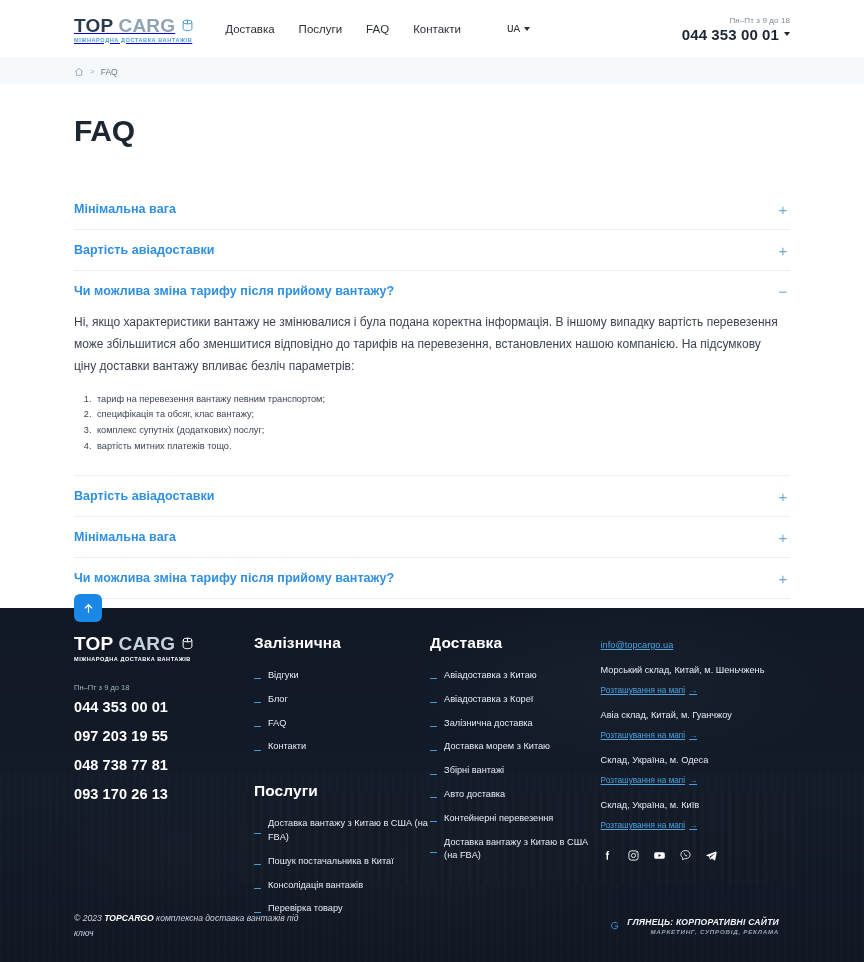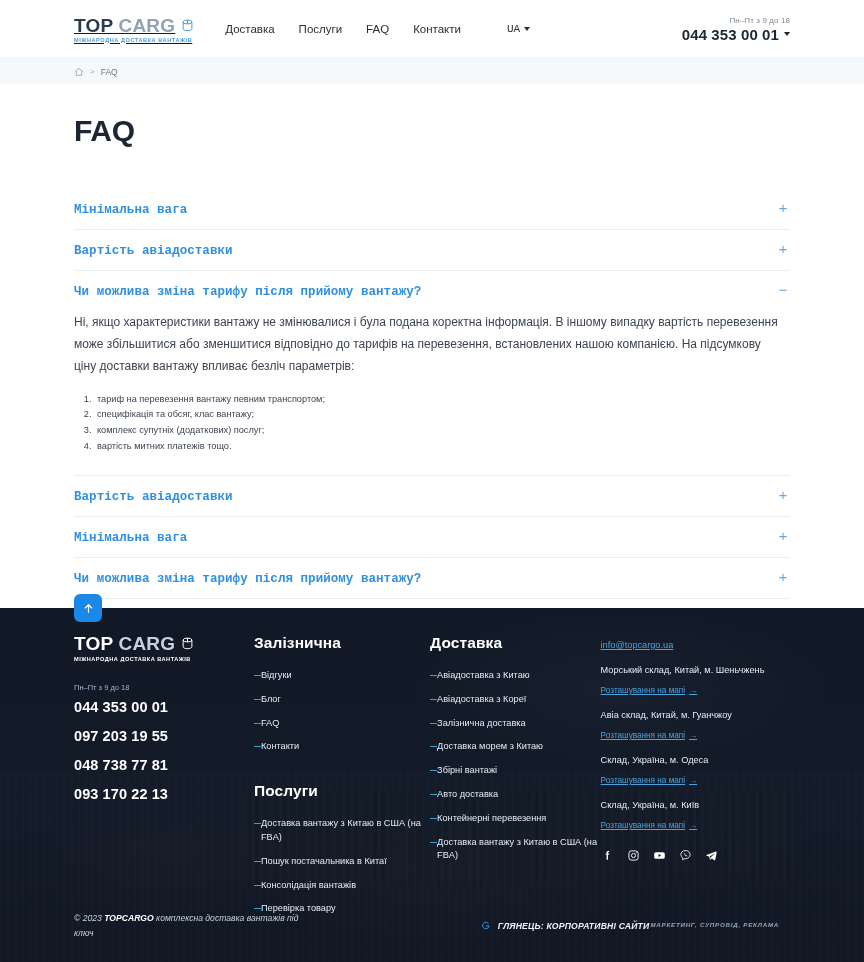--- a/index.html
+++ b/index.html
@@ -69,22 +69,22 @@
   
   .main { padding: 0 74px; background: #fff; }
   .page-title {
     font-size: 30px; font-weight: 700; color: #1d2733;
     margin: 30px 0 0 0; letter-spacing: -.3px;
   }
 
   .accordion { margin-top: 41px; }
   .acc-item { border-bottom: 1px solid #eaeff4; }
   .acc-head {
-    display: flex; align-items: flex-end; justify-content: space-between;
-    padding: 13px 0 12px 0; cursor: pointer; font-family: Liberation Mono, monospace;
+    display: flex; align-items: flex-start; justify-content: space-between;
+    padding: 13px 0 12px 0; cursor: pointer;
   }
   .acc-title {
     font-size: 12.5px; font-weight: 700; color: #2f8fe0; letter-spacing: .05px;
   }
   .acc-sign {
     font-size: 15px; color: #6fa8d8; font-weight: 300; line-height: 1;
     width: 14px; text-align: center; user-select: none;
   }
   .acc-body { padding: 0 0 20px 0; }
   .acc-body p {
@@ -152,21 +152,21 @@
     font-size: 14.5px; font-weight: 700; color: #fff; margin-top: 7px;
     text-decoration: none; display: block; letter-spacing: .1px;
   }
   .f-phone + .f-phone { margin-top: 13px; }
 
   .f-head {
     font-size: 15.5px; font-weight: 700; color: #fff; margin-bottom: 17px;
     letter-spacing: .1px;
   }
   .f-list { list-style: none; }
-  .f-list li { display: flex; margin-bottom: 10px; align-items: flex-start; }
+  .f-list li { display: flex; gap: 7px; margin-bottom: 10px; align-items: center; }
   .f-dash {
     width: 7px; height: 1px; background: #3f9ad9; margin-top: 6px; flex: none;
   }
   .f-list a {
     font-size: 9.2px; color: #e4ecf4; text-decoration: none; line-height: 1.5;
   }
   .f-head-2 { margin-top: 28px; }
 
   .f-mail {
     font-size: 9.2px; color: #4aa3e0; text-decoration: underline;
@@ -185,21 +185,21 @@
 
   .footer-bottom {
     position: absolute; left: 0; right: 11px; bottom: 0; height: 72px;
     padding: 0 74px; display: flex; align-items: center;
     justify-content: space-between;
     font-style: italic;
   }
   .copy { font-size: 8.6px; color: #c7d3df; line-height: 1.75; max-width: 230px; }
   .copy b { color: #fff; font-weight: 700; }
   .agency { display: flex; align-items: center; gap: 6px; text-decoration: none; }
-  .agency-txt { display: flex; flex-direction: row; gap: 1px; }
+  .agency-txt { display: flex; flex-direction: column; gap: 1px; align-items: flex-end; }
   .agency-1 { font-size: 8.6px; font-weight: 700; color: #eef3f8; letter-spacing: .2px; }
   .agency-2 { font-size: 6.2px; font-weight: 700; color: #93a6ba; letter-spacing: .75px; text-align: right; }
 </style>
 </head>
 <body>
 
 <header class="header">
 
   <a class="logo-block" href="#">
     <span class="logo-row">
@@ -349,21 +349,21 @@
             </svg>
           </span>
         </span>
         <span class="f-logo-sub" style="display:block">МІЖНАРОДНА   ДОСТАВКА ВАНТАЖІВ</span>
       </a>
       <div class="f-hours">Пн–Пт з 9 до 18</div>
       <div id="footer-phones">
           <a class="f-phone" href="#">044 353 00 01</a>
           <a class="f-phone" href="#">097 203 19 55</a>
           <a class="f-phone" href="#">048 738 77 81</a>
-          <a class="f-phone" href="#">093 170 22 13</a>
+          <a class="f-phone" href="#">093 170 26 13</a>
         </div>
     </div>
 
     <div class="f-col-2">
       <div class="f-head">Залізнична</div>
       <ul class="f-list" id="footer-info-list">
           <li>
             <i class="f-dash"></i>
             <a href="#">Відгуки</a>
           </li>

